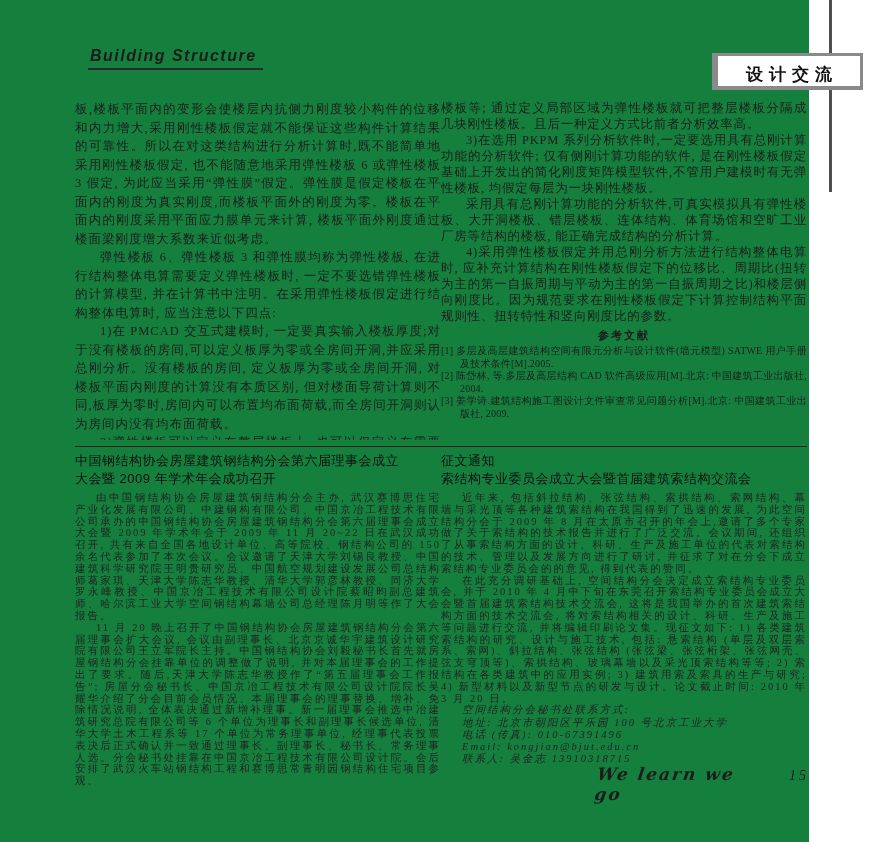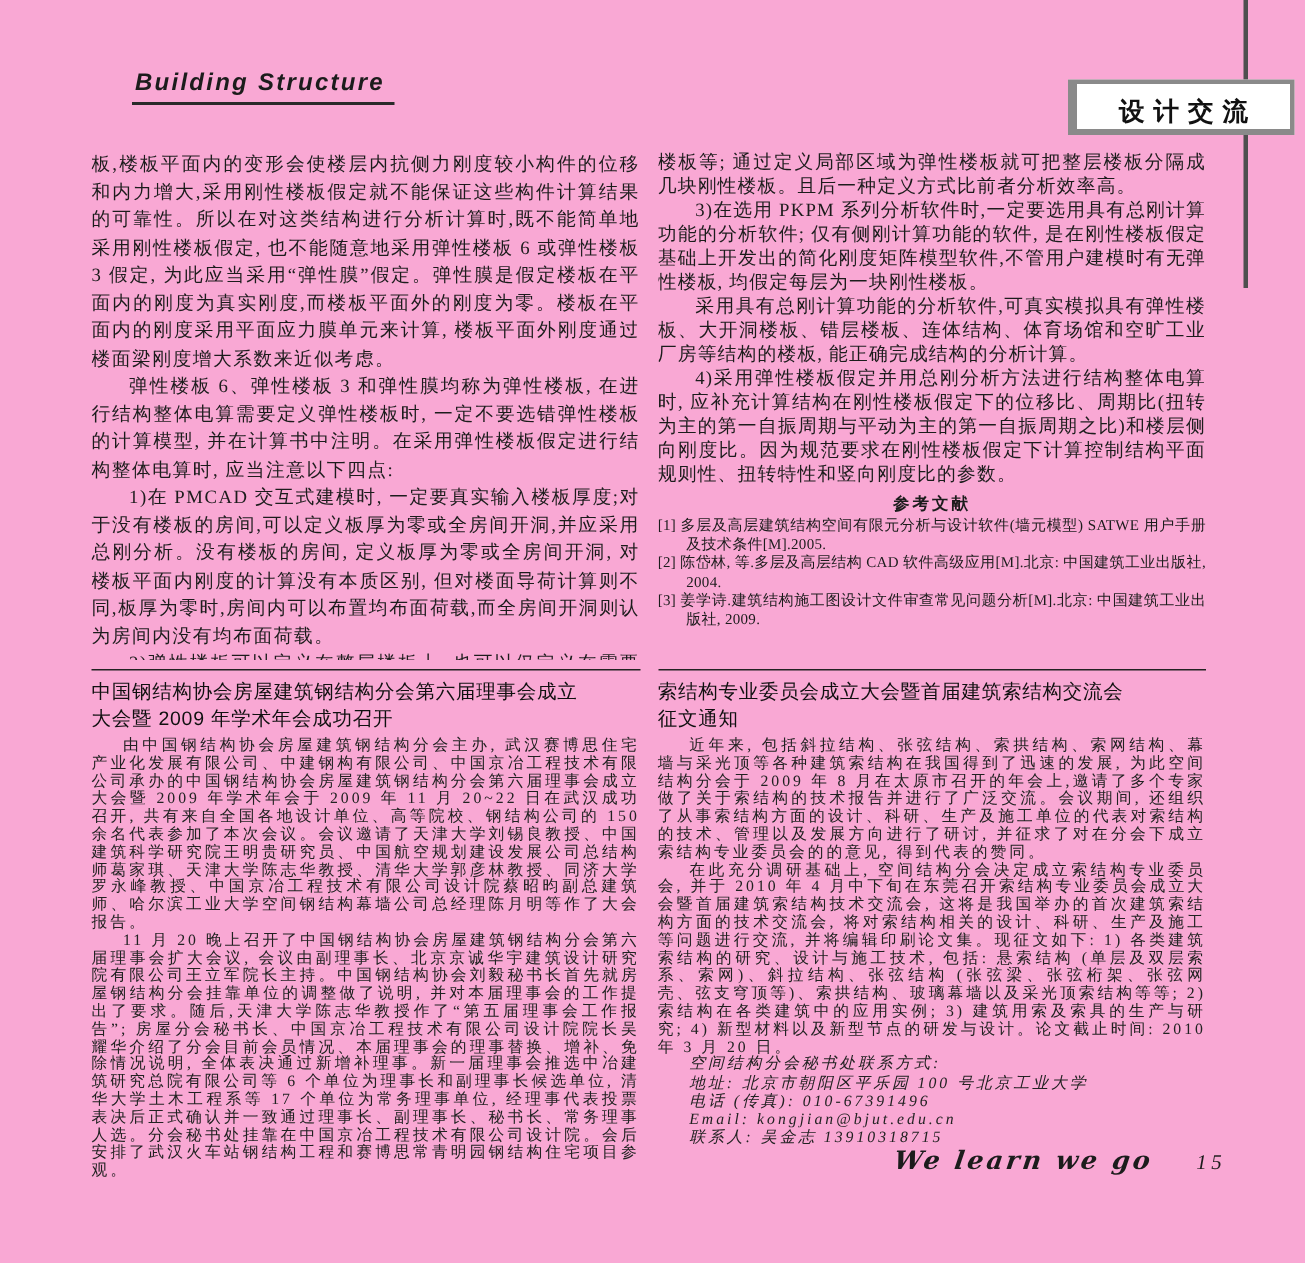--- a/index.html
+++ b/index.html
@@ -1,42 +1,42 @@
 <!DOCTYPE html>
 <html><head>
 <meta charset="utf-8">
 <style>
   html,body { margin:0; padding:0; }
   body {
     width:870px; height:842px; background:#ffffff; color:#1c1c1c;
     font-family:"Liberation Serif","DejaVu Serif",serif;
     position:relative; overflow:hidden;
   }
-  .page { position:relative; width:870px; height:842px; background:#f9a8d4; }
+  .page { position:relative; width:809px; height:842px; background:#15803d; }
 
   
   .journal-title {
     position:absolute; top:47px; left:88px;
     font-family:"Liberation Sans","DejaVu Sans",sans-serif;
     font-weight:bold; font-style:italic; font-size:16px; letter-spacing:1.5px;
     border-bottom:2px solid #2a2a2a; padding:0 6px 3px 2px;
   }
   .right-rule {
     position:absolute; left:829px; top:0; width:3px; height:192px; background:#4f4f4f;
   }
   .section-box {
     position:absolute; left:712px; top:53px; width:142px; height:30px;
     background:#fff; border:3px solid #8a8a8a; border-left-width:6px; border-bottom-width:4px;
     display:flex; align-items:flex-end; justify-content:center;
     font-family:"Liberation Sans","DejaVu Sans",sans-serif;
     font-weight:bold; font-size:17px; letter-spacing:6px; text-indent:6px; color:#111;
   }
 
   
-  .columns { position:absolute; top:100px; left:61px; width:743px; display:flex; gap:12px; }
+  .columns { position:absolute; top:100px; left:75px; width:743px; display:flex; }
   .col { width:366px; }
 
   .article-block { height:340px; overflow:hidden; }
   .article-text { text-align:justify; }
   .col-left .article-text { font-size:12.5px; line-height:18.5px; letter-spacing:1px; }
   .col-right .article-text { font-size:12.5px; line-height:16px; letter-spacing:0.8px; }
   .article-text p { margin:0; text-indent:2em; }
   .article-text p.continuation { text-indent:0; }
 
   .refs-heading {
@@ -119,22 +119,22 @@
         <div class="refs-heading">参考文献</div>
         <div class="refs">
           <p class="ref-item">[1]  多层及高层建筑结构空间有限元分析与设计软件(墙元模型) SATWE 用户手册及技术条件[M].2005.</p>
           <p class="ref-item">[2]  陈岱林, 等.多层及高层结构 CAD 软件高级应用[M].北京: 中国建筑工业出版社, 2004.</p>
           <p class="ref-item">[3]  姜学诗.建筑结构施工图设计文件审查常见问题分析[M].北京: 中国建筑工业出版社, 2009.</p>
         </div>
       </div>
 
       <div class="news">
         <div class="news-title">
+          <div>征文通知</div>
           <div>索结构专业委员会成立大会暨首届建筑索结构交流会</div>
-          <div>征文通知</div>
         </div>
         <div class="news-body">
           <p>近年来, 包括斜拉结构、张弦结构、索拱结构、索网结构、幕墙与采光顶等各种建筑索结构在我国得到了迅速的发展, 为此空间结构分会于 2009 年 8 月在太原市召开的年会上,邀请了多个专家做了关于索结构的技术报告并进行了广泛交流。会议期间, 还组织了从事索结构方面的设计、科研、生产及施工单位的代表对索结构的技术、管理以及发展方向进行了研讨, 并征求了对在分会下成立索结构专业委员会的的意见, 得到代表的赞同。</p>
           <p>在此充分调研基础上, 空间结构分会决定成立索结构专业委员会, 并于 2010 年 4 月中下旬在东莞召开索结构专业委员会成立大会暨首届建筑索结构技术交流会, 这将是我国举办的首次建筑索结构方面的技术交流会, 将对索结构相关的设计、科研、生产及施工等问题进行交流, 并将编辑印刷论文集。现征文如下: 1) 各类建筑索结构的研究、设计与施工技术, 包括: 悬索结构 (单层及双层索系、索网)、斜拉结构、张弦结构 (张弦梁、张弦桁架、张弦网壳、弦支穹顶等)、索拱结构、玻璃幕墙以及采光顶索结构等等; 2) 索结构在各类建筑中的应用实例; 3) 建筑用索及索具的生产与研究; 4) 新型材料以及新型节点的研发与设计。论文截止时间: 2010 年 3 月 20 日。</p>
         </div>
         <div class="contact-block">
           <div>空间结构分会秘书处联系方式:</div>
           <div>地址: 北京市朝阳区平乐园 100 号北京工业大学</div>
           <div>电话 (传真): 010-67391496</div>
           <div>Email: kongjian@bjut.edu.cn</div>

